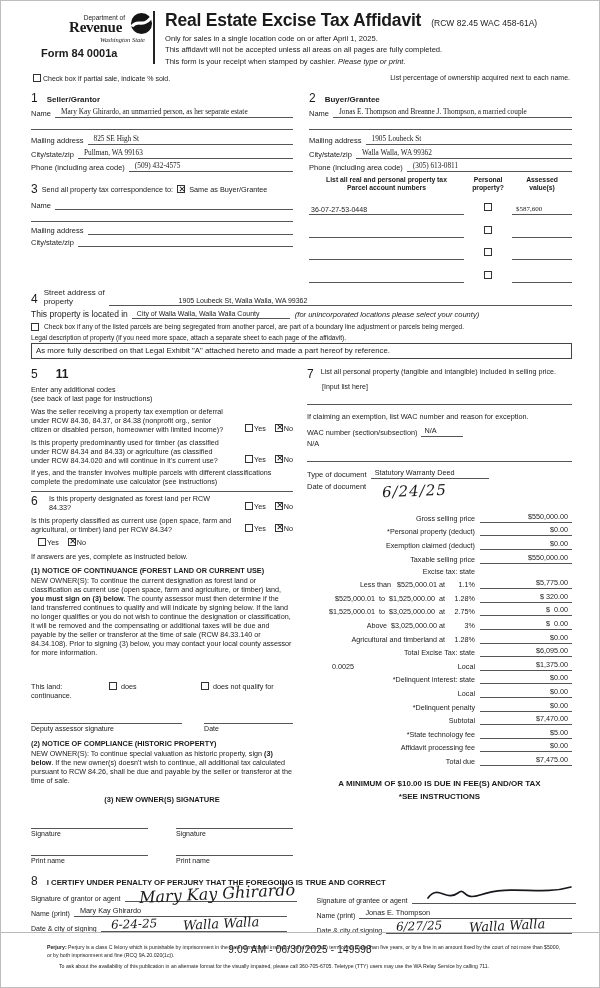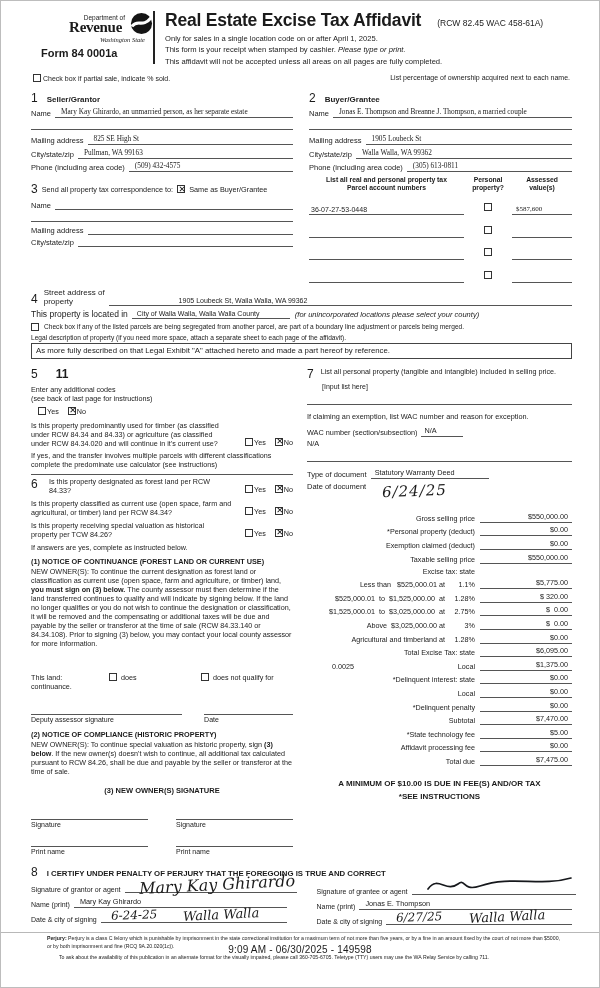--- a/index.html
+++ b/index.html
@@ -9,21 +9,21 @@
   
   .hdr{display:flex;margin-left:10px}
   .logo{width:112px;position:relative;padding-right:6px;flex:none}
   .logo .dept{font-size:6.5px;text-align:right;margin-right:22px;margin-top:5px}
   .logo .rev{font-size:15px;font-weight:bold;text-align:right;margin-right:25px;margin-top:-2px;font-family:"Liberation Serif",serif;letter-spacing:-.3px}
   .logo .was{font-size:6.5px;font-style:italic;text-align:right;margin-right:2px;font-family:"Liberation Serif",serif}
   .logo .formno{font-size:11px;font-weight:bold;margin-top:4px}
   .logo svg{position:absolute;top:3px;right:0}
   .vline{border-left:2px solid #222;margin:2px 10px 2px 0}
   .titleblock{flex:1;padding-top:1px}
-  .trow{display:flex;align-items:baseline;gap:16px}
+  .trow{display:flex;align-items:baseline;gap:10px}
   .title{font-size:17.5px;font-weight:bold;letter-spacing:-.2px;white-space:nowrap}
   .rcw{font-size:8.5px;white-space:nowrap}
   .sub{font-size:7.6px;margin-top:2.5px}
   .it{font-style:italic}
   .partial{display:flex;justify-content:space-between;font-size:7px;margin:8px 2px 0 2px}
   
   .cb{display:inline-block;width:8px;height:8px;border:1px solid #333;position:relative;vertical-align:-1px;background:#fff;flex:none}
   .cb.checked::after{content:"\2715";position:absolute;left:-0.5px;top:-1.5px;font-size:8.5px;line-height:9px;width:9px;text-align:center;color:#111}
   
   .frow{display:flex;align-items:flex-end;margin-top:2.5px;font-size:7.5px}
@@ -143,24 +143,24 @@
         <div class="was">Washington State</div>
         <div class="formno">Form 84 0001a</div>
       </div>
       <div class="vline"></div>
       <div class="titleblock">
         <div class="trow">
           <span class="title">Real Estate Excise Tax Affidavit</span>
           <span class="rcw">(RCW 82.45 WAC 458-61A)</span>
         </div>
         <div class="sub">Only for sales in a single location code on or after April 1, 2025.</div>
+        <div class="sub"><span>This affidavit will not be accepted unless all areas on all pages are fully completed.</span></div>
         <div class="sub">
           <span>This form is your receipt when stamped by cashier. </span><span class="it">Please type or print.</span>
         </div>
-        <div class="sub"><span>This affidavit will not be accepted unless all areas on all pages are fully completed.</span></div>
       </div>
     </div>
 
     <div class="partial">
       <div>
         <span class="cb"></span>
         <span>Check box if partial sale, indicate % sold.</span>
       </div>
       <div>List percentage of ownership acquired next to each name.</div>
     </div>
@@ -297,20 +297,21 @@
     <div class="mid">
       <div class="ml">
         <div class="s5head">
           <span class="snum">5</span>
           <span class="code11">11</span>
         </div>
         <div style="margin-top:3px">Enter any additional codes</div>
         <div>(see back of last page for instructions)</div>
 
         <div class="qa">
+          <span class="qtext">Was the seller receiving a property tax exemption or deferral under RCW 84.36, 84.37, or 84.38 (nonprofit org., senior citizen or disabled person, homeowner with limited income)?</span>
           <span class="yn">
             <span class="cb"></span><span>Yes</span>
             <span class="cb checked"></span><span>No</span>
           </span>
         </div>
         <div class="qa">
           <span class="qtext">Is this property predominantly used for timber (as classified under RCW 84.34 and 84.33) or agriculture (as classified under RCW 84.34.020 and will continue in it's current use?</span>
           <span class="yn">
             <span class="cb"></span><span>Yes</span>
             <span class="cb checked"></span><span>No</span>
@@ -331,21 +332,20 @@
           </div>
         </div>
         <div class="qa">
           <span class="qtext">Is this property classified as current use (open space, farm and agricultural, or timber) land per RCW 84.34?</span>
           <span class="yn">
             <span class="cb"></span><span>Yes</span>
             <span class="cb checked"></span><span>No</span>
           </span>
         </div>
         <div class="qa">
-          <span class="qtext">Is this property receiving special valuation as historical property per TCW 84.26?</span>
           <span class="yn">
             <span class="cb"></span><span>Yes</span>
             <span class="cb checked"></span><span>No</span>
           </span>
         </div>
         <div style="margin-top:4px">If answers are yes, complete as instructed below.</div>
 
         <div class="noticetitle">(1) NOTICE OF CONTINUANCE (FOREST LAND OR CURRENT USE)</div>
         <div class="noticebody"><span>NEW OWNER(S): To continue the current designation as forest land or classification as current use (open space, farm and agriculture, or timber) land, </span><b>you must sign on (3) below.</b><span> The county assessor must then determine if the land transferred continues to qualify and will indicate by signing below. If the land no longer qualifies or you do not wish to continue the designation or classification, it will be removed and the compensating or additional taxes will be due and payable by the seller or transferor at the time of sale (RCW 84.33.140 or 84.34.108). Prior to signing (3) below, you may contact your local county assessor for more information.</span></div>
 

